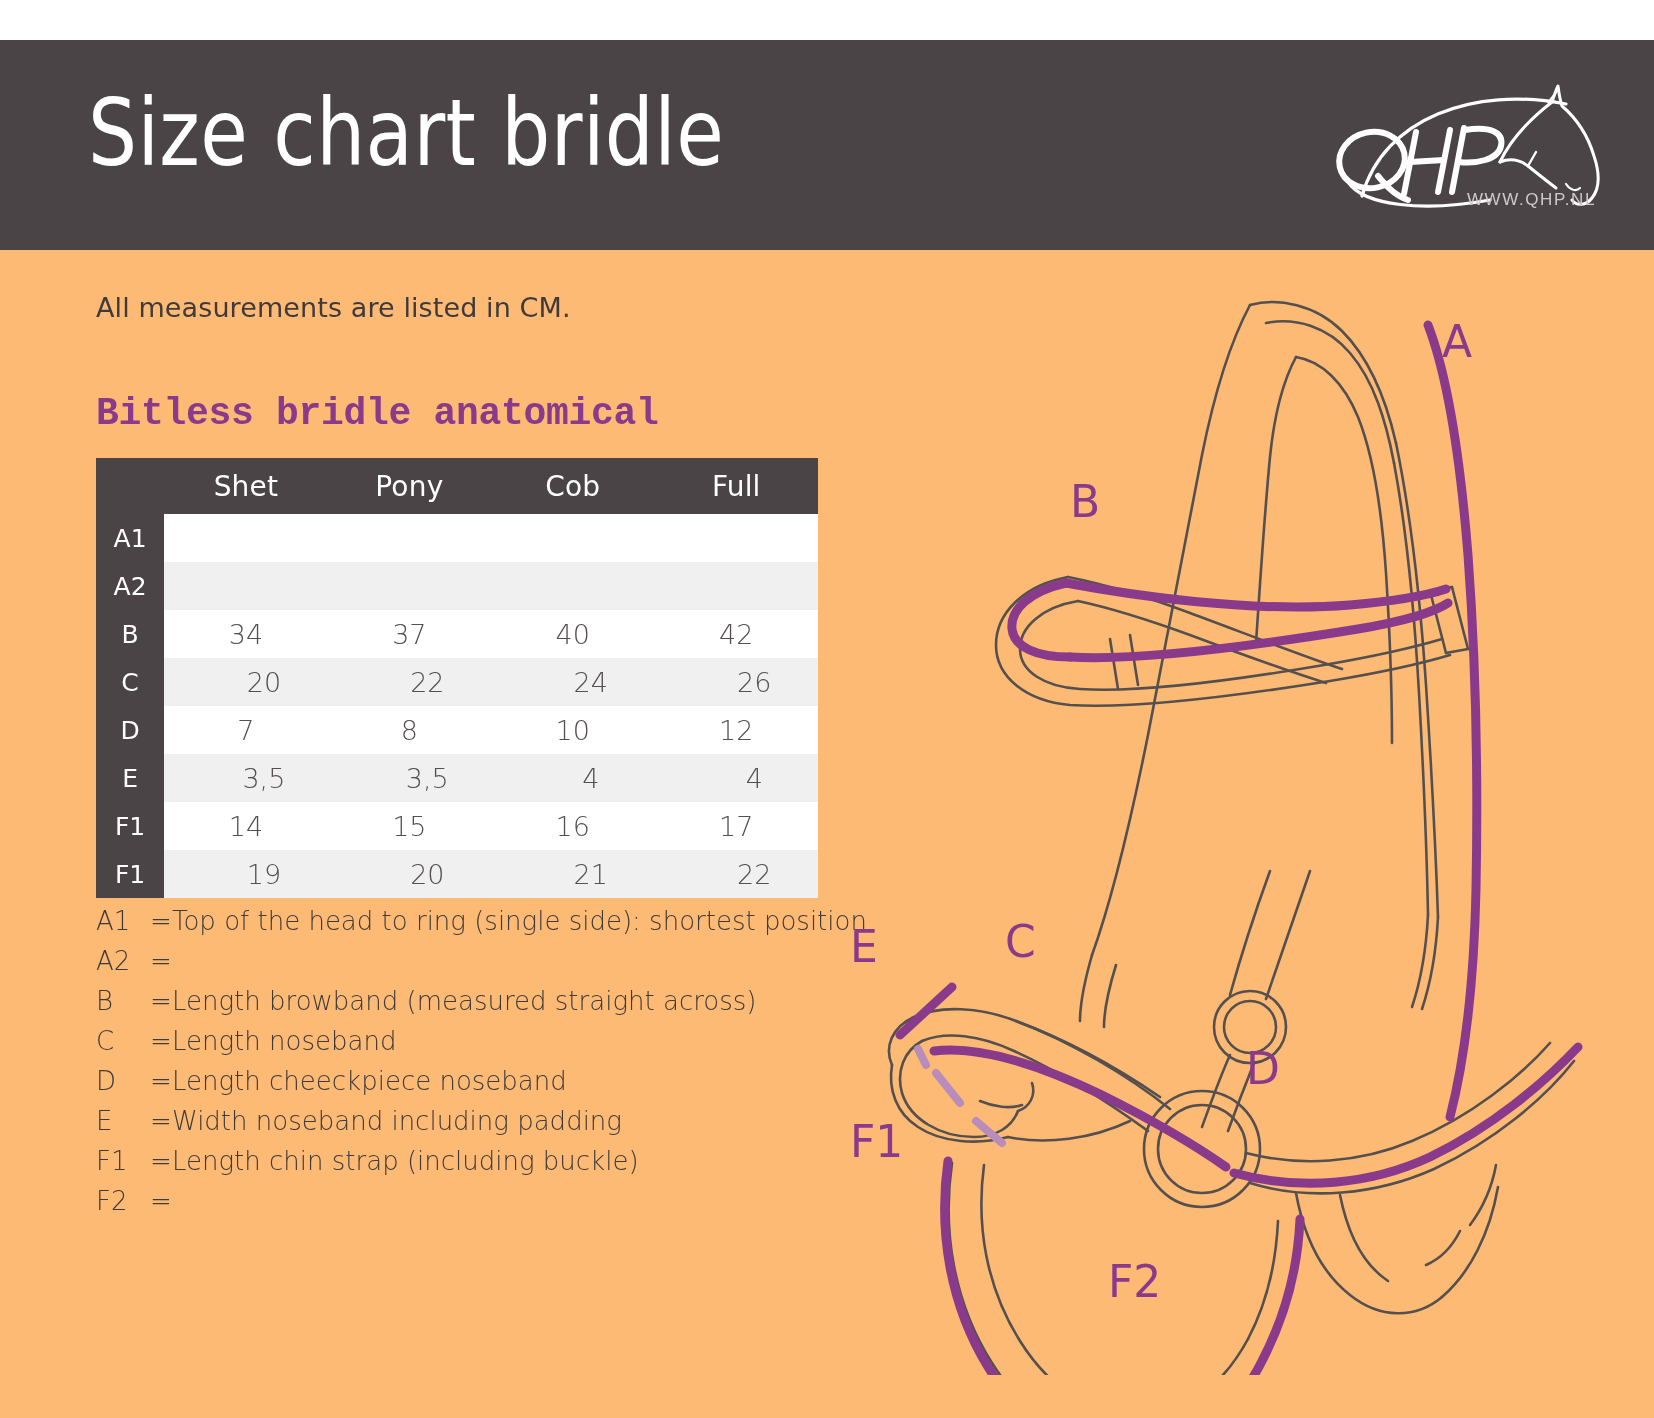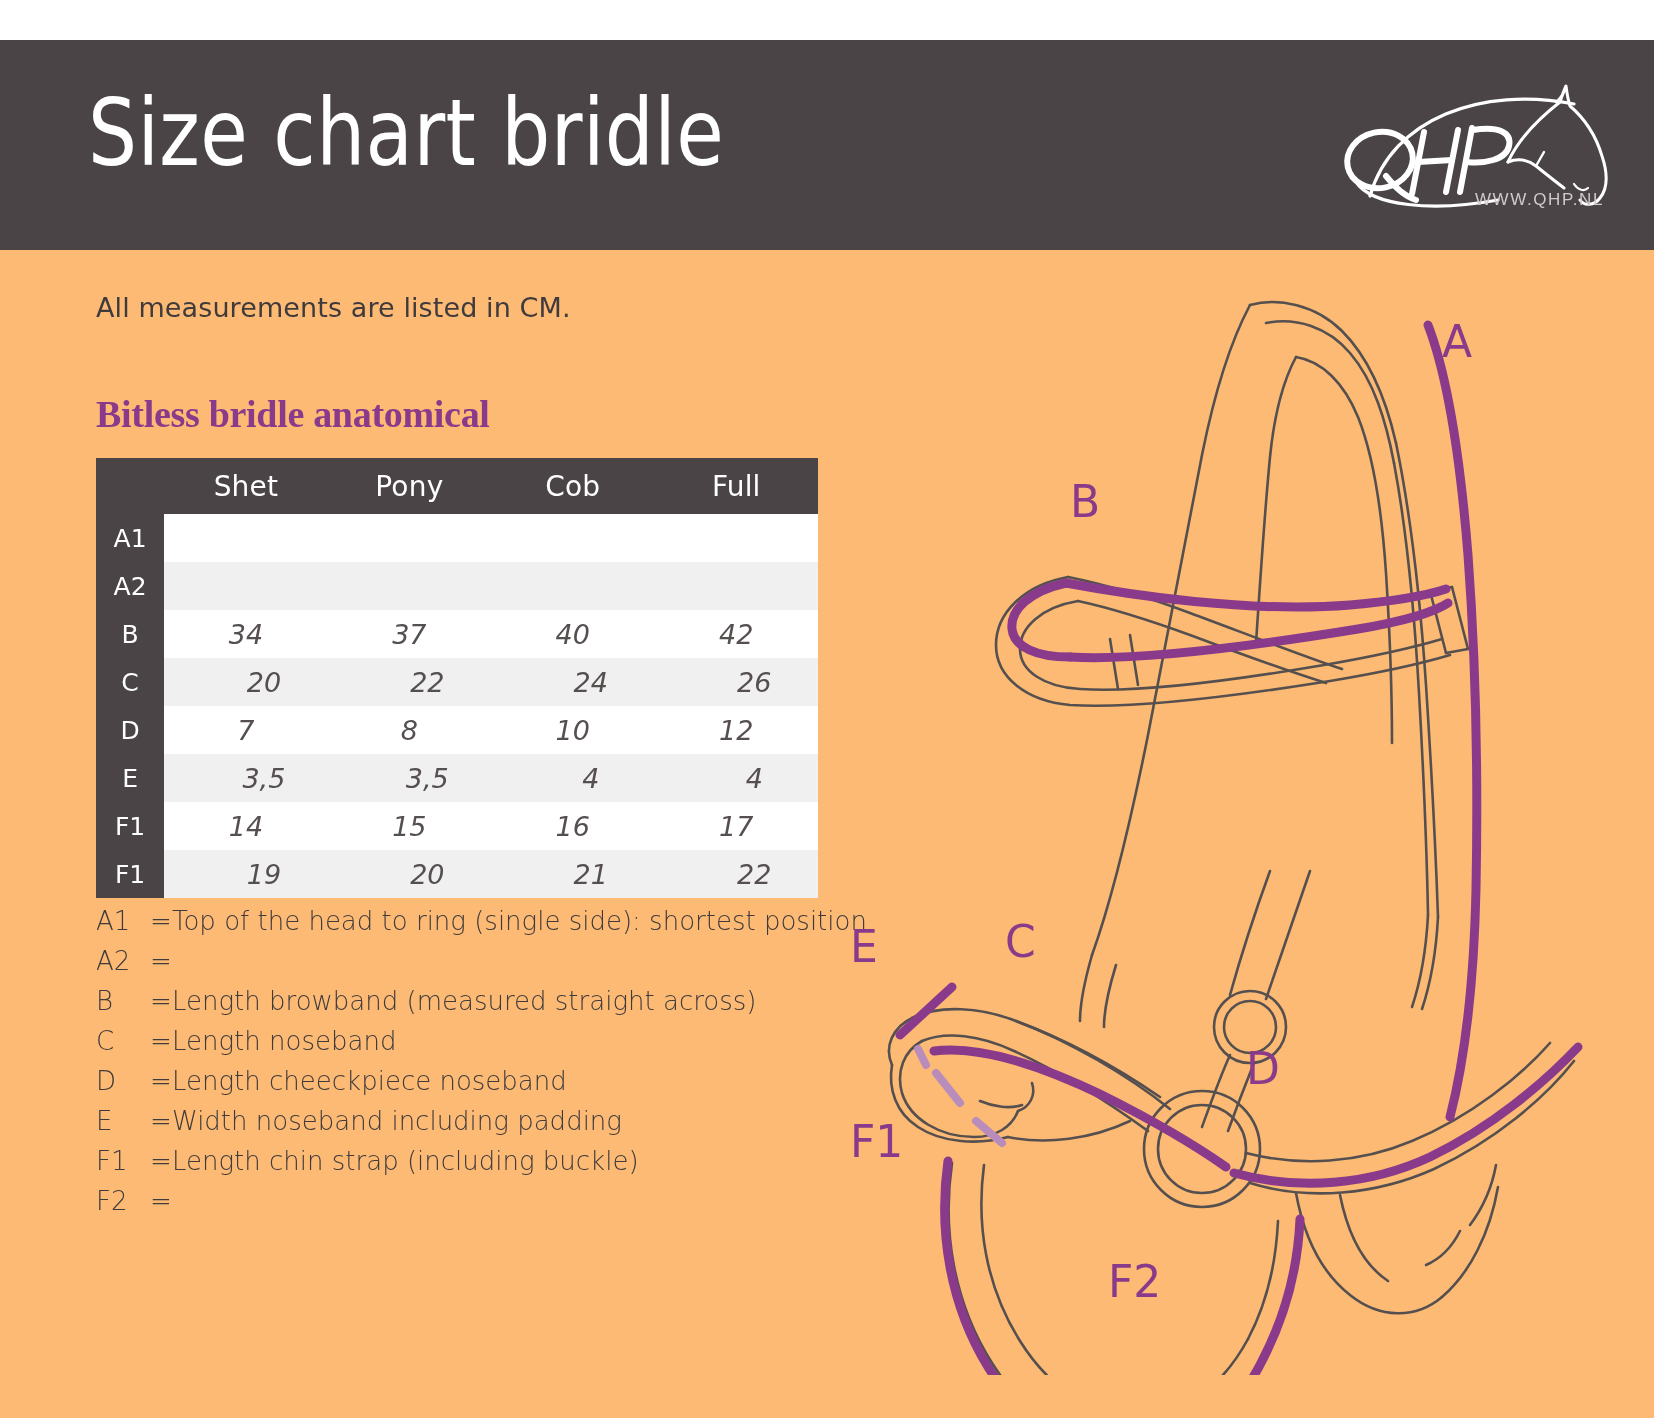--- a/index.html
+++ b/index.html
@@ -35,21 +35,21 @@
     font-weight: 400;
     letter-spacing: 0.5px;
     font-family: "DejaVu Sans", sans-serif;
     transform: scaleX(0.84);
     transform-origin: left top;
     line-height: 1.05;
     white-space: nowrap;
   }
   .logo-wrap {
     position: absolute;
-    right: 22px;
+    right: 30px;
     top: 38px;
     width: 320px;
     height: 140px;
   }
   .logo-url {
     position: absolute;
     right: 28px;
     bottom: 8px;
     color: #cfc9cb;
     font-size: 17px;
@@ -67,21 +67,21 @@
     font-family: "DejaVu Sans", sans-serif;
     letter-spacing: 0.1px;
   }
   .section-title {
     position: absolute;
     left: 96px;
     top: 352px;
     font-size: 38px;
     color: #8a3a8a;
     font-weight: 700;
-    font-family: Liberation Serif, serif;
+    font-family: Liberation Mono, monospace;
     letter-spacing: -0.3px;
   }
 
   
   .table {
     position: absolute;
     left: 96px;
     top: 418px;
     width: 722px;
     border-collapse: collapse;
@@ -106,21 +106,20 @@
     font-weight: 400;
     text-align: center;
     font-family: "DejaVu Sans", sans-serif;
   }
   .table tbody td {
     font-size: 27px;
     color: #55504f;
     text-align: center;
     font-family: "DejaVu Sans", sans-serif;
     font-weight: 300;
-    font-style: italic;
   }
   .table tbody tr { height: 48px; }
   .table tbody tr.tall { height: 48px; }
   .table tbody tr.odd td { background: #ffffff; }
   .table tbody tr.even td { background: #f0f0f1; padding-left: 36px; }
 
   
   .legend {
     position: absolute;
     left: 96px;

